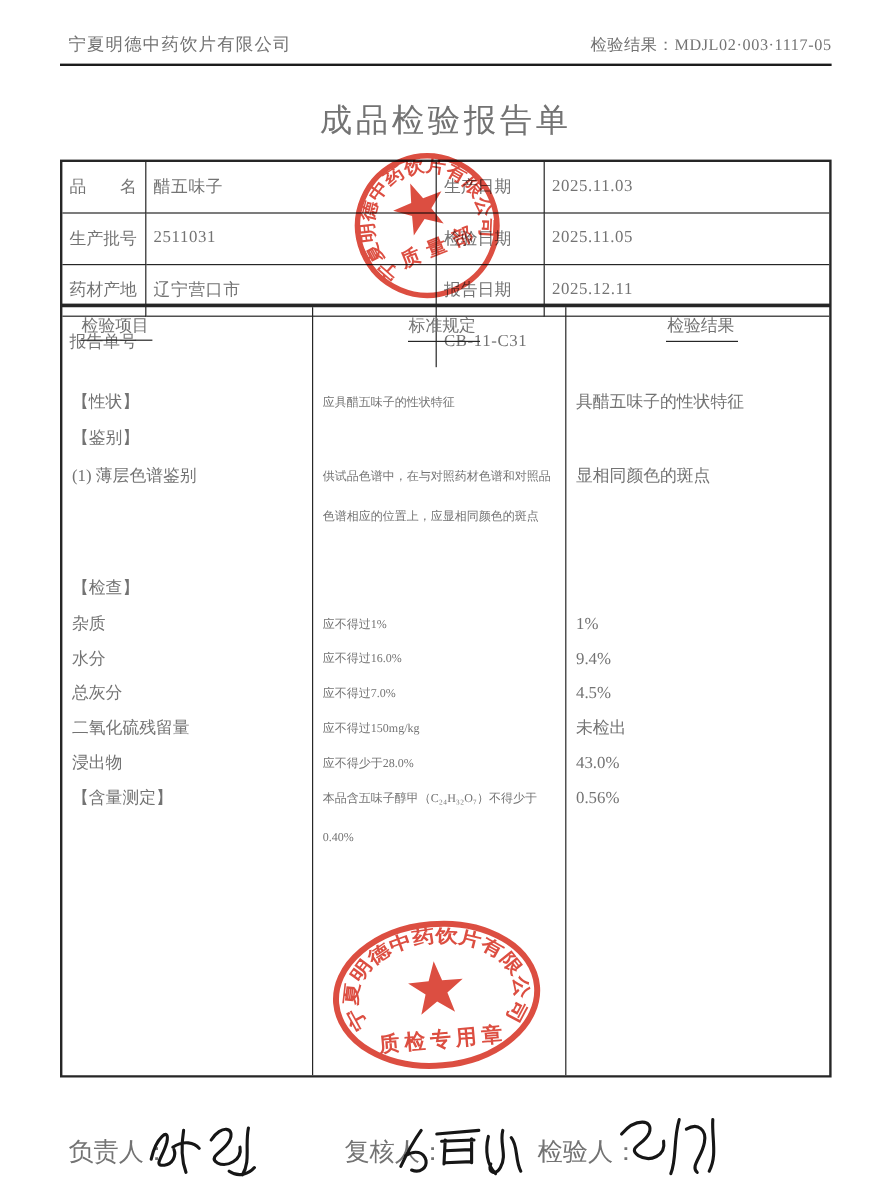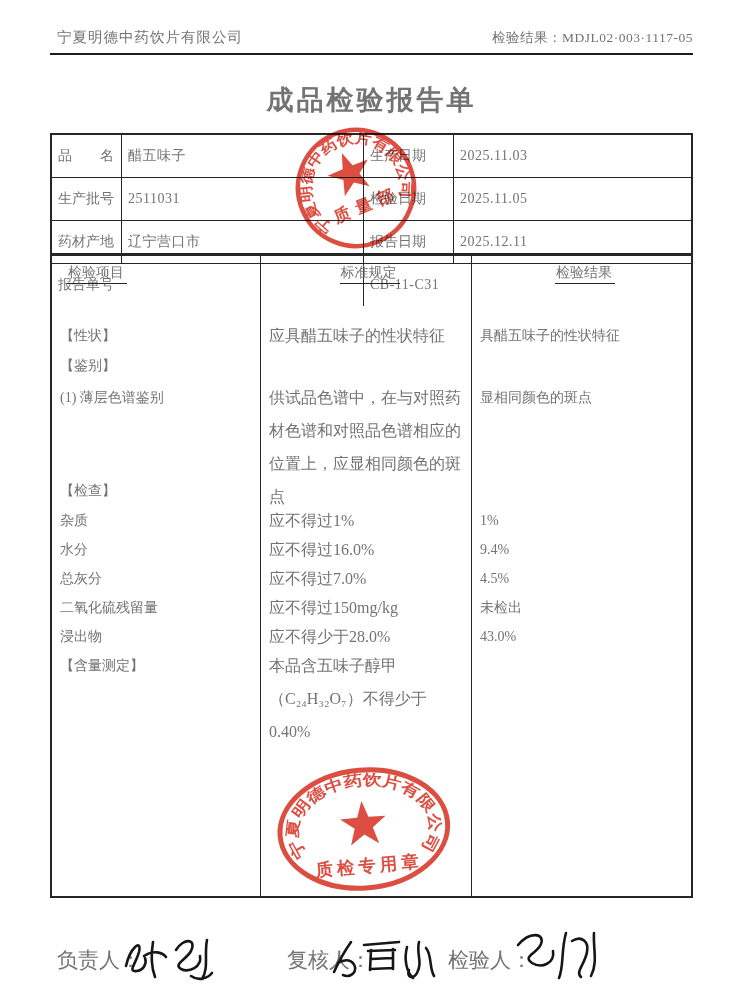--- a/index.html
+++ b/index.html
@@ -3,21 +3,21 @@
 <meta charset="utf-8">
 <style>
   html,body{margin:0;padding:0;background:#fff;}
   .page{position:relative;width:743px;height:1000px;background:#ffffff;overflow:hidden;
         font-family:"Liberation Serif","DejaVu Serif",serif;color:#737373;}
   
   .hdr-company{position:absolute;left:57px;top:28px;font-size:14.5px;letter-spacing:1px;}
   .hdr-code{position:absolute;right:50px;top:29px;font-size:13.5px;letter-spacing:.5px;}
   .hdr-rule{position:absolute;left:50px;top:53px;width:643px;height:2px;background:#1c1c1c;}
   .doc-title{position:absolute;left:0;right:0;top:82px;text-align:center;font-size:27px;
-             font-weight:bold;letter-spacing:3px;}
+             font-weight:normal;letter-spacing:3px;}
   
   .info-table{position:absolute;left:50px;top:133px;width:643px;height:122px;
               border:2px solid #262626;box-sizing:border-box;display:grid;
               grid-template-columns:70px 242px 90px 1fr;grid-template-rows:1fr 1fr 1fr 1fr;
               font-size:14px;}
   .info-table>div{border-right:1px solid #262626;border-bottom:1px solid #262626;
                   display:flex;align-items:center;padding:12px 6px;box-sizing:border-box;}
   .info-table>div.lastcol{border-right:none;}
   .info-table>div.lastrow{border-bottom:none;}
   .info-table>div.span2l{grid-column:1/3;}
@@ -25,23 +25,23 @@
   .ivalue{letter-spacing:.5px;}
   
   .res-table{position:absolute;left:50px;top:255px;width:643px;height:643px;
              border:2px solid #262626;border-top:1px solid #262626;box-sizing:border-box;display:flex;}
   .rcol{height:100%;box-sizing:border-box;border-right:1px solid #262626;
         display:flex;flex-direction:column;overflow:hidden;}
   .rcol.c1{width:209px;}
   .rcol.c2{width:211px;font-size:13.5px;}
   .rcol.c3{flex:1;border-right:none;}
   .rcol>div{flex:0 0 auto;line-height:33px;font-size:14px;padding:0 8px;box-sizing:border-box;}
-  .rcol.c2>div{font-size:16px;}
+  .rcol.c2>div{font-size:10px;}
   .rcol>div.rhead{height:63px;padding-top:8px;line-height:18px;font-size:14px;padding-left:15px;}
-  .rcol.c2>div.rhead,.rcol.c3>div.rhead{text-align:center;}
+  .rcol.c2>div.rhead,.rcol.c3>div.rhead{text-align:center;font-family:Liberation Mono, monospace;}
   .rcol>div:nth-child(2){height:30px;}
   .rcol>div:nth-child(3){height:32px;}
   .rcol>div:nth-child(4){height:93px;}
   .rcol>div:nth-child(5){height:30px;}
   .rcol>div:nth-child(6),.rcol>div:nth-child(7),.rcol>div:nth-child(8),
   .rcol>div:nth-child(9),.rcol>div:nth-child(10){height:29px;}
   .rcol>div:nth-child(11){flex:1 1 auto;}
   .ul{border-bottom:1px solid #262626;padding:0 3px 3px 1px;}
   
   .conclusion{position:absolute;left:50px;top:898px;width:643px;height:28px;
@@ -122,20 +122,21 @@
       <div class="rhead"><span class="ul">检验结果</span></div>
       <div>具醋五味子的性状特征</div>
       <div></div>
       <div>显相同颜色的斑点</div>
       <div></div>
       <div>1%</div>
       <div>9.4%</div>
       <div>4.5%</div>
       <div>未检出</div>
       <div>43.0%</div>
+      <div>0.56%</div>
     </div>
   </div>
 
 
   <div class="sig-label lab1">负责人：</div>
   <div class="sig-label lab2">复核人：</div>
   <div class="sig-label lab3">检验人：</div>
 
   <svg class="sig-svg sig1" width="112" height="56" viewBox="0 0 112 56">
     <path d="M8 40 C12 22 24 12 21 26 C18 38 9 46 19 45 C26 44 29 37 27 32"></path>

